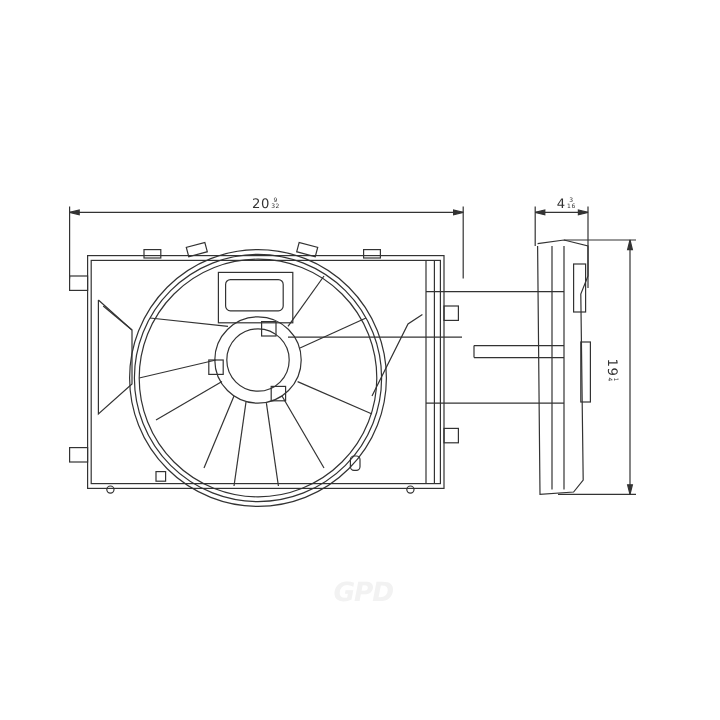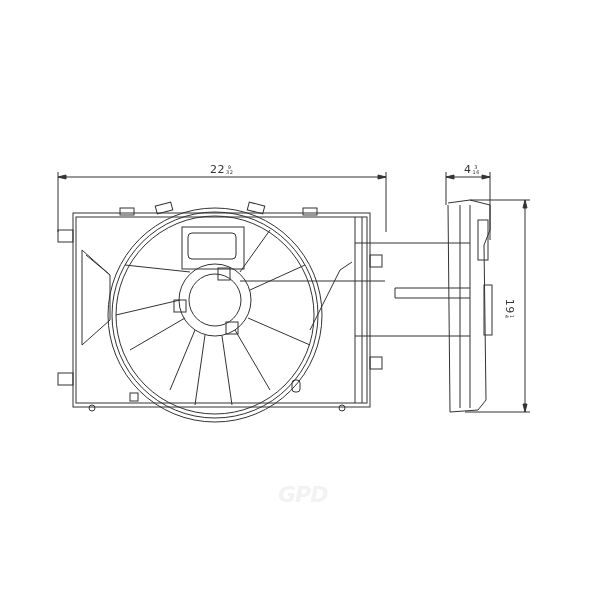--- a/index.html
+++ b/index.html
@@ -101,21 +101,21 @@
       <line x1="470" y1="200" x2="530" y2="200"></line>
       <line x1="465" y1="412" x2="530" y2="412"></line>
       <line x1="525" y1="200" x2="525" y2="412"></line>
       <polygon points="525,200 523,208 527,208" fill="#333"></polygon>
       <polygon points="525,412 523,404 527,404" fill="#333"></polygon>
     </g>
   </g>
 </svg>
 
 <div class="dim-label" style="left:210px;top:163px;">
-  <span>22</span><span class="frac">
+  <span>20</span><span class="frac">
       <span>9</span>
       <span>32</span>
     </span>
 </div>
 
 <div class="dim-label" style="left:464px;top:163px;">
   <span>4</span><span class="frac">
       <span>3</span>
       <span>16</span>
     </span>

